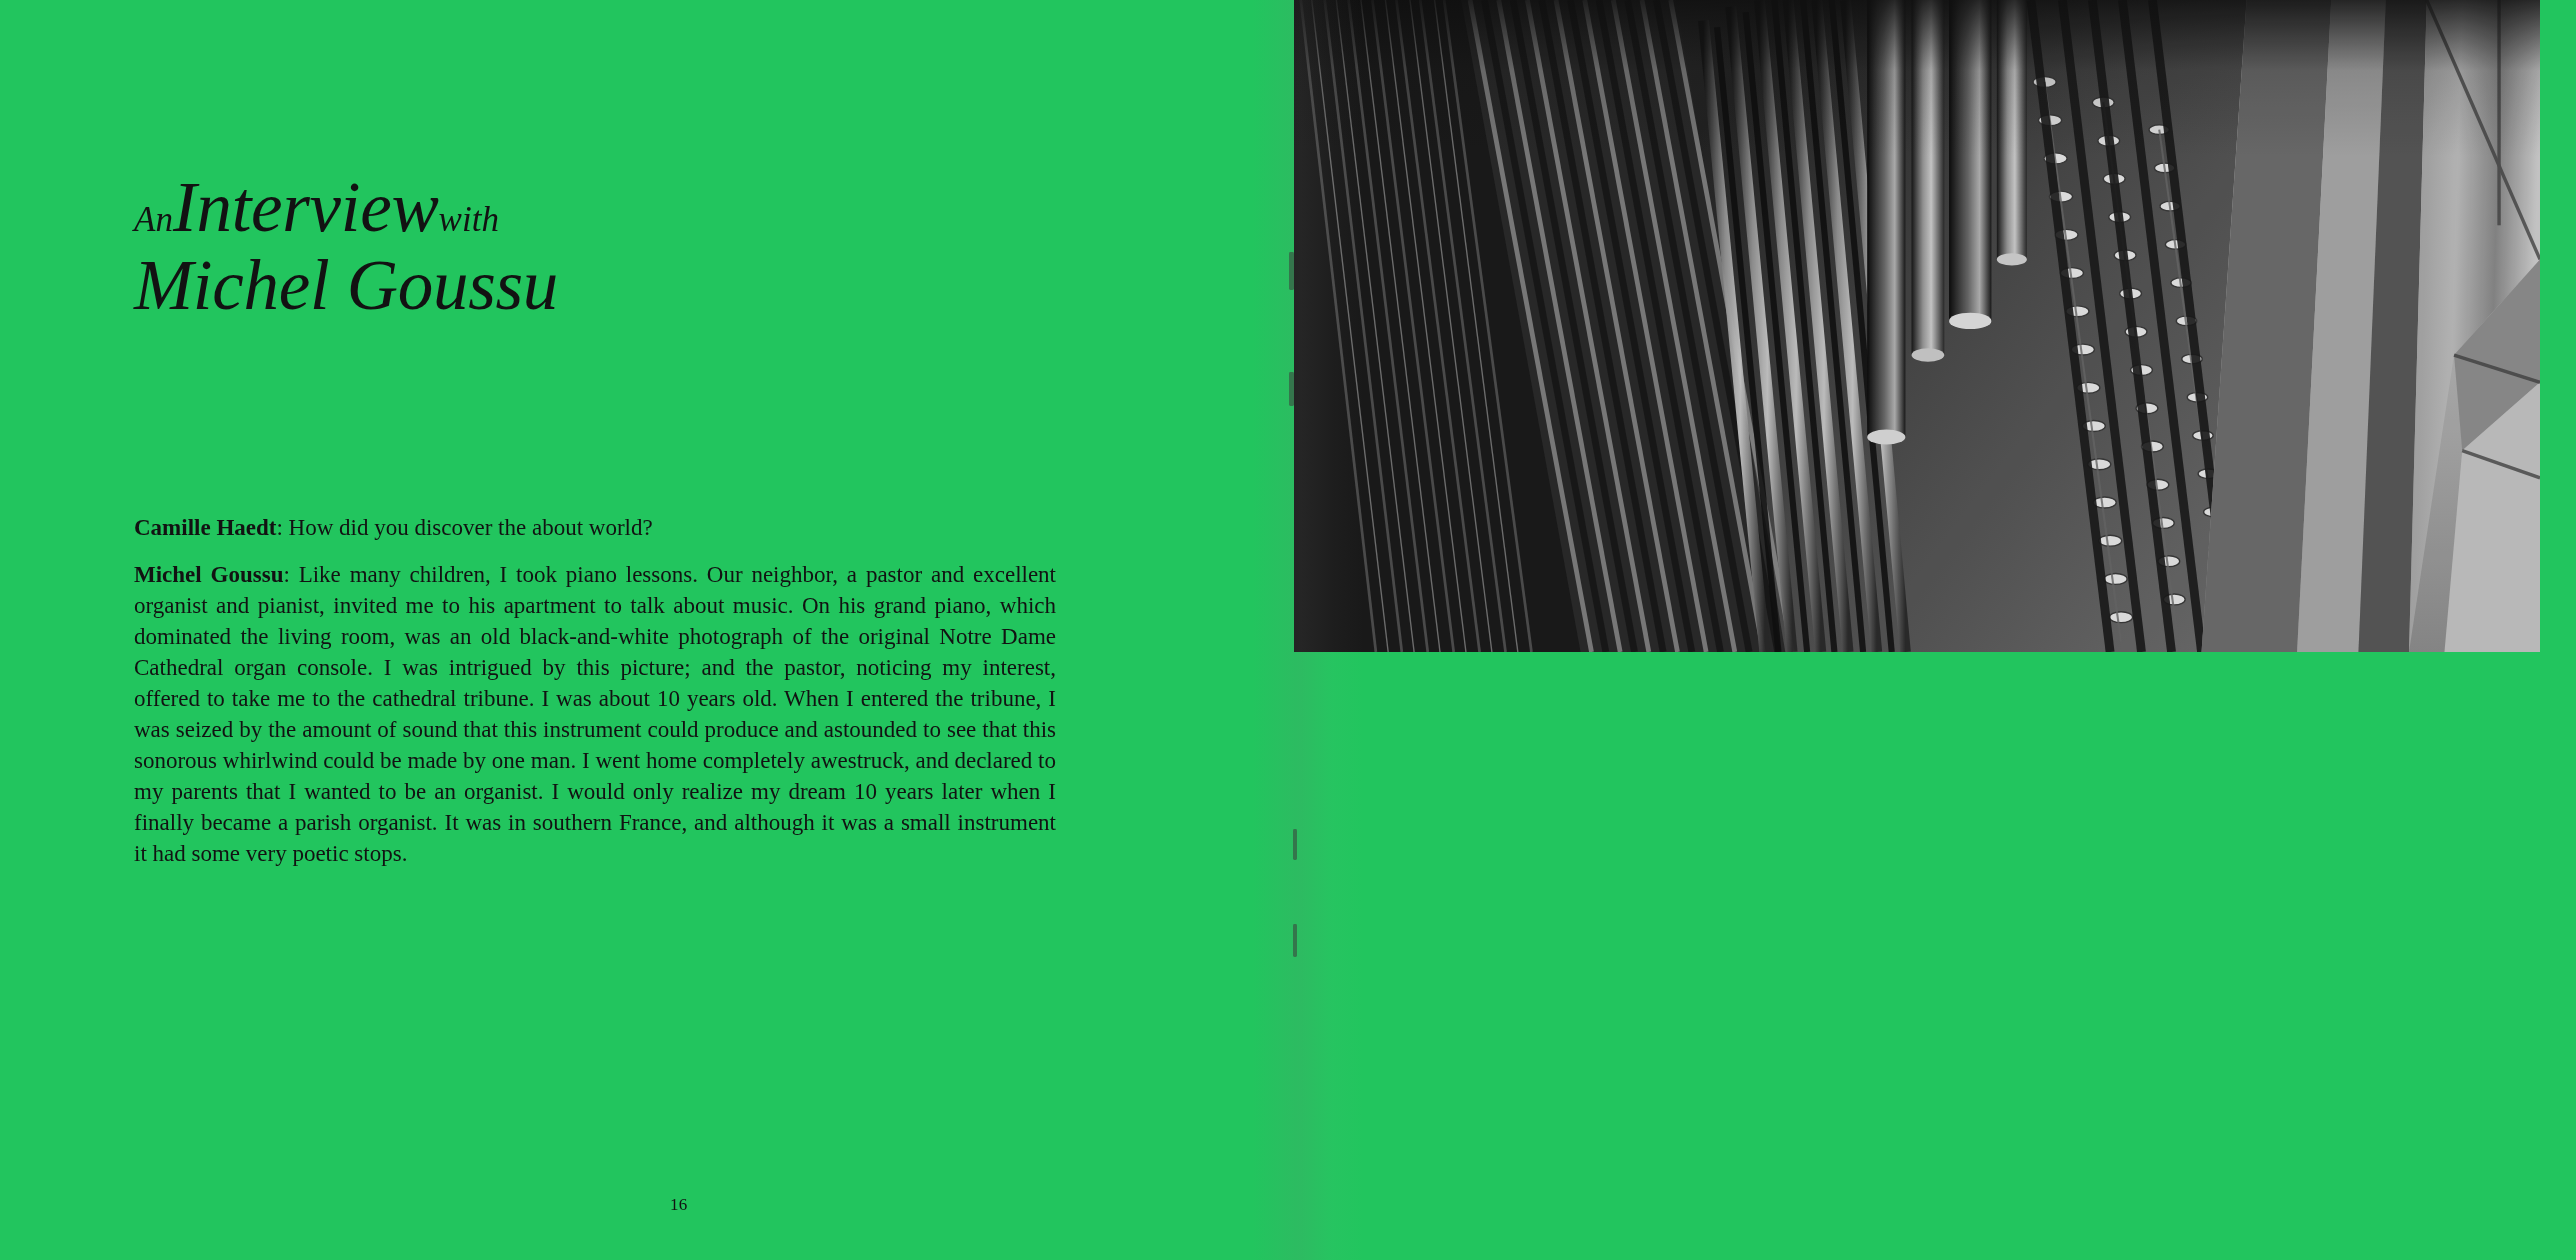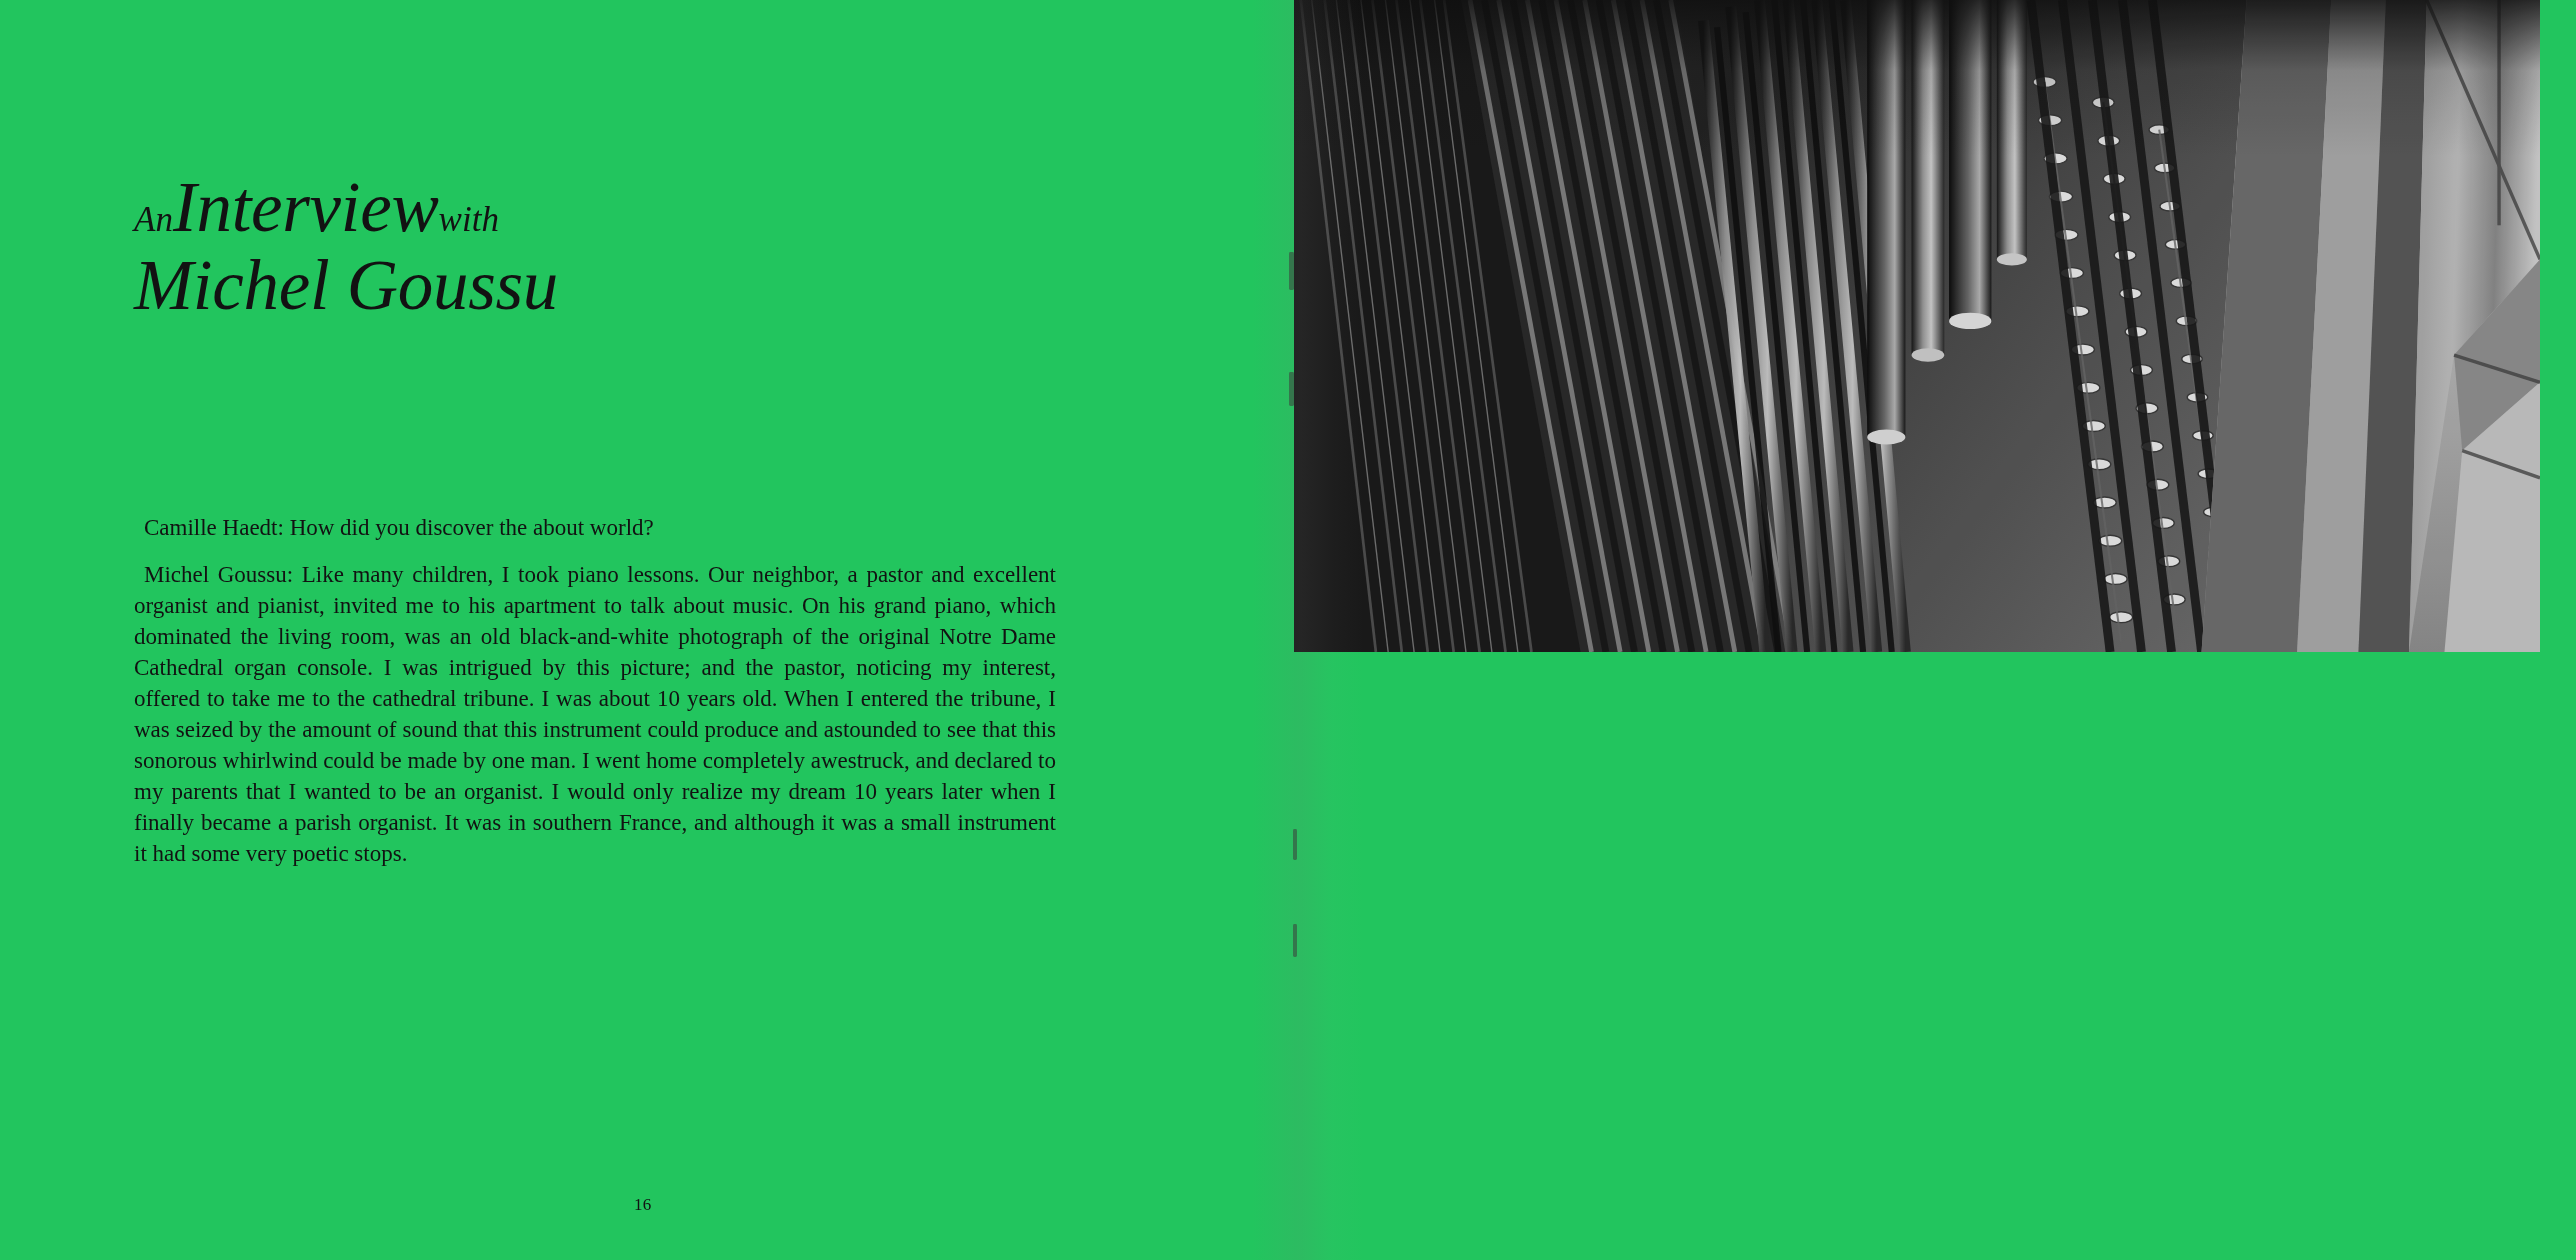--- a/index.html
+++ b/index.html
@@ -86,22 +86,21 @@
   .para {
     font-size: 23px;
     line-height: 1.345;
     text-align: justify;
     text-justify: inter-word;
     margin: 0 0 13px 0;
     hyphens: manual;
   }
   .para.first { margin-bottom: 16.4px; }
   .speaker {
-    font-weight: normal;
-    margin-left: 10px;
+    font-weight: bold;
   }
 
   
   .photo {
     position: absolute;
     left: 1294px;
     top: 0;
     width: 1246px;
     height: 652px;
     overflow: hidden;
@@ -110,21 +109,21 @@
   }
   .photo svg { display: block; }
 
   
   .folio {
     position: absolute;
     bottom: 46px;
     font-size: 17px;
     letter-spacing: 0.3px;
   }
-  .folio-left  { left: 634px; }
+  .folio-left  { left: 670px; }
 
   
   .edge-mark {
     position: absolute;
     background: rgba(60,60,60,0.55);
     border-radius: 1.4px;
     z-index: 6;
   }
 </style>
 </head>

